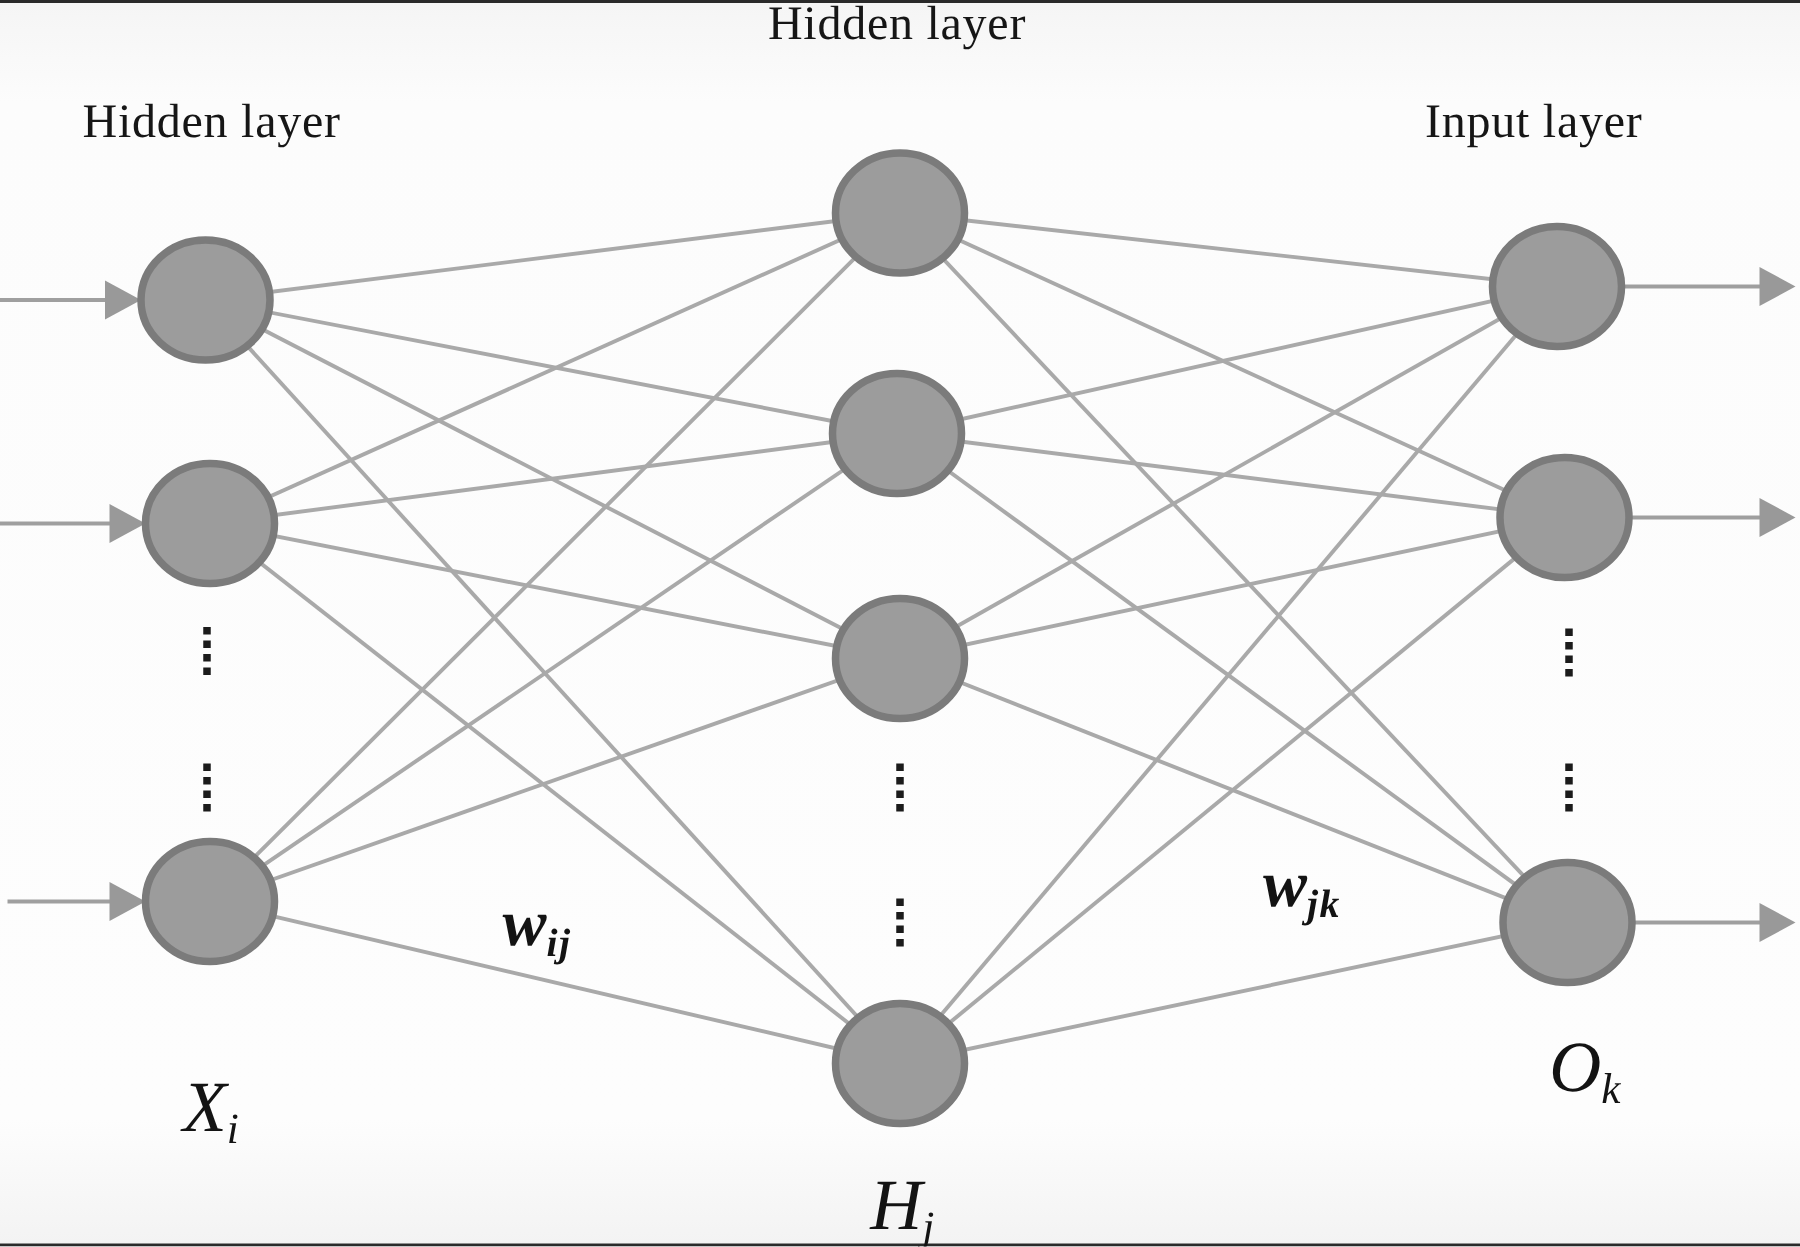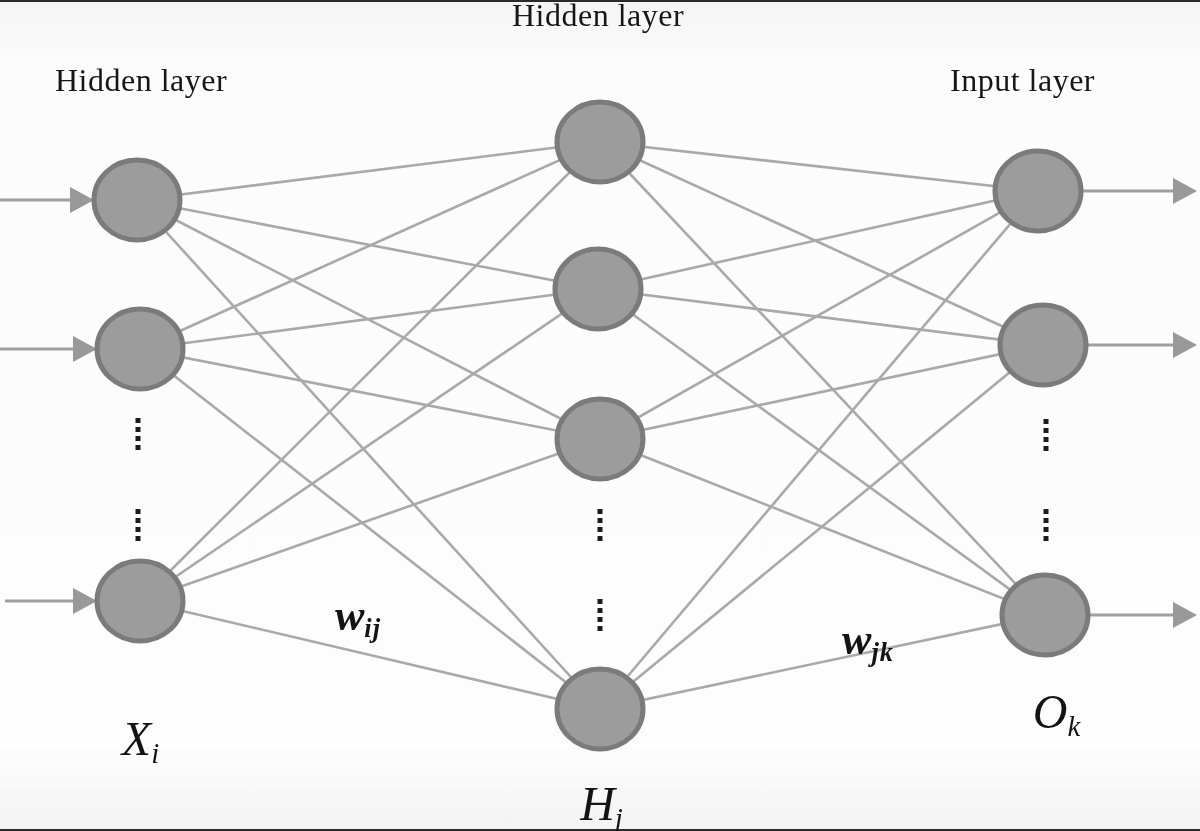--- a/index.html
+++ b/index.html
@@ -55,21 +55,21 @@
     position: absolute;
     font-size: 44px;
     color: #131313;
     font-style: italic;
     font-weight: 600;
     white-space: nowrap;
     transform: translateX(-50%);
     line-height: 1.0;
   }
   #wij-label { left: 358px; top: 592px; }
-  #wjk-label { left: 868px; top: 616px; }
+  #wjk-label { left: 868px; top: 566px; }
   .mlbl sub, .wlbl sub {
     font-size: 0.60em;
     font-style: italic;
     vertical-align: -0.28em;
     letter-spacing: 1px;
   }
 </style>
 </head>
 <body>
 

